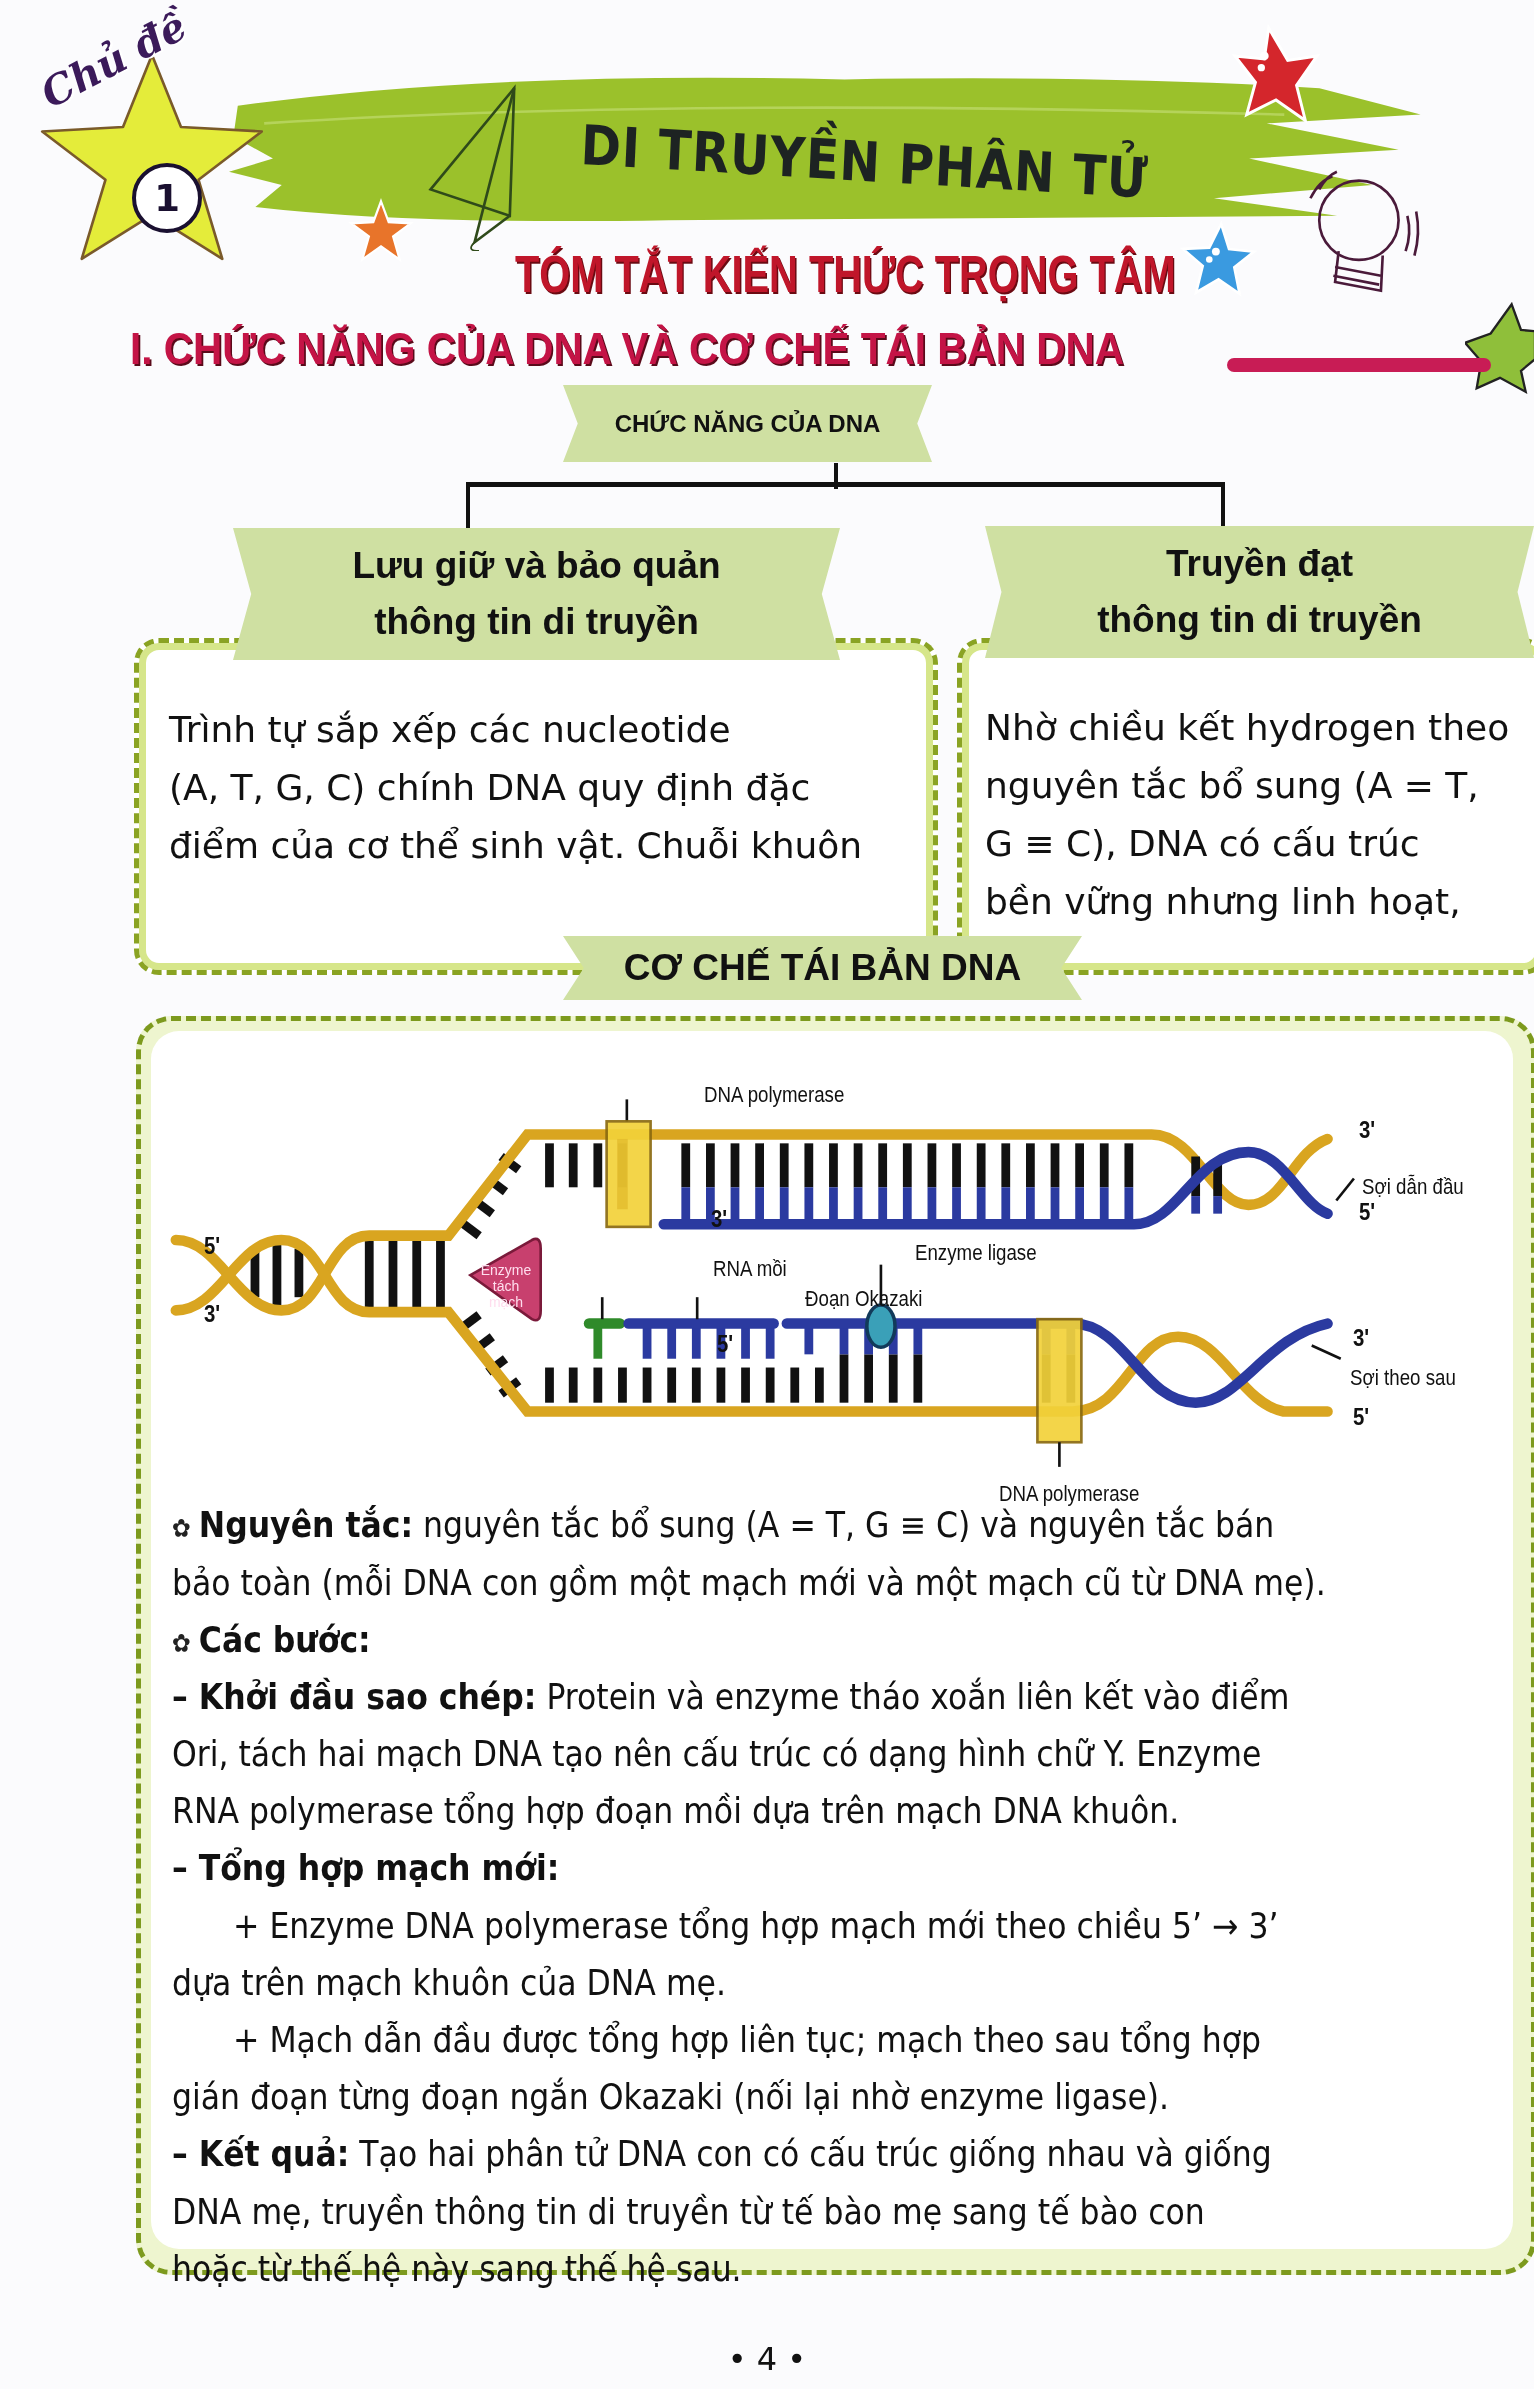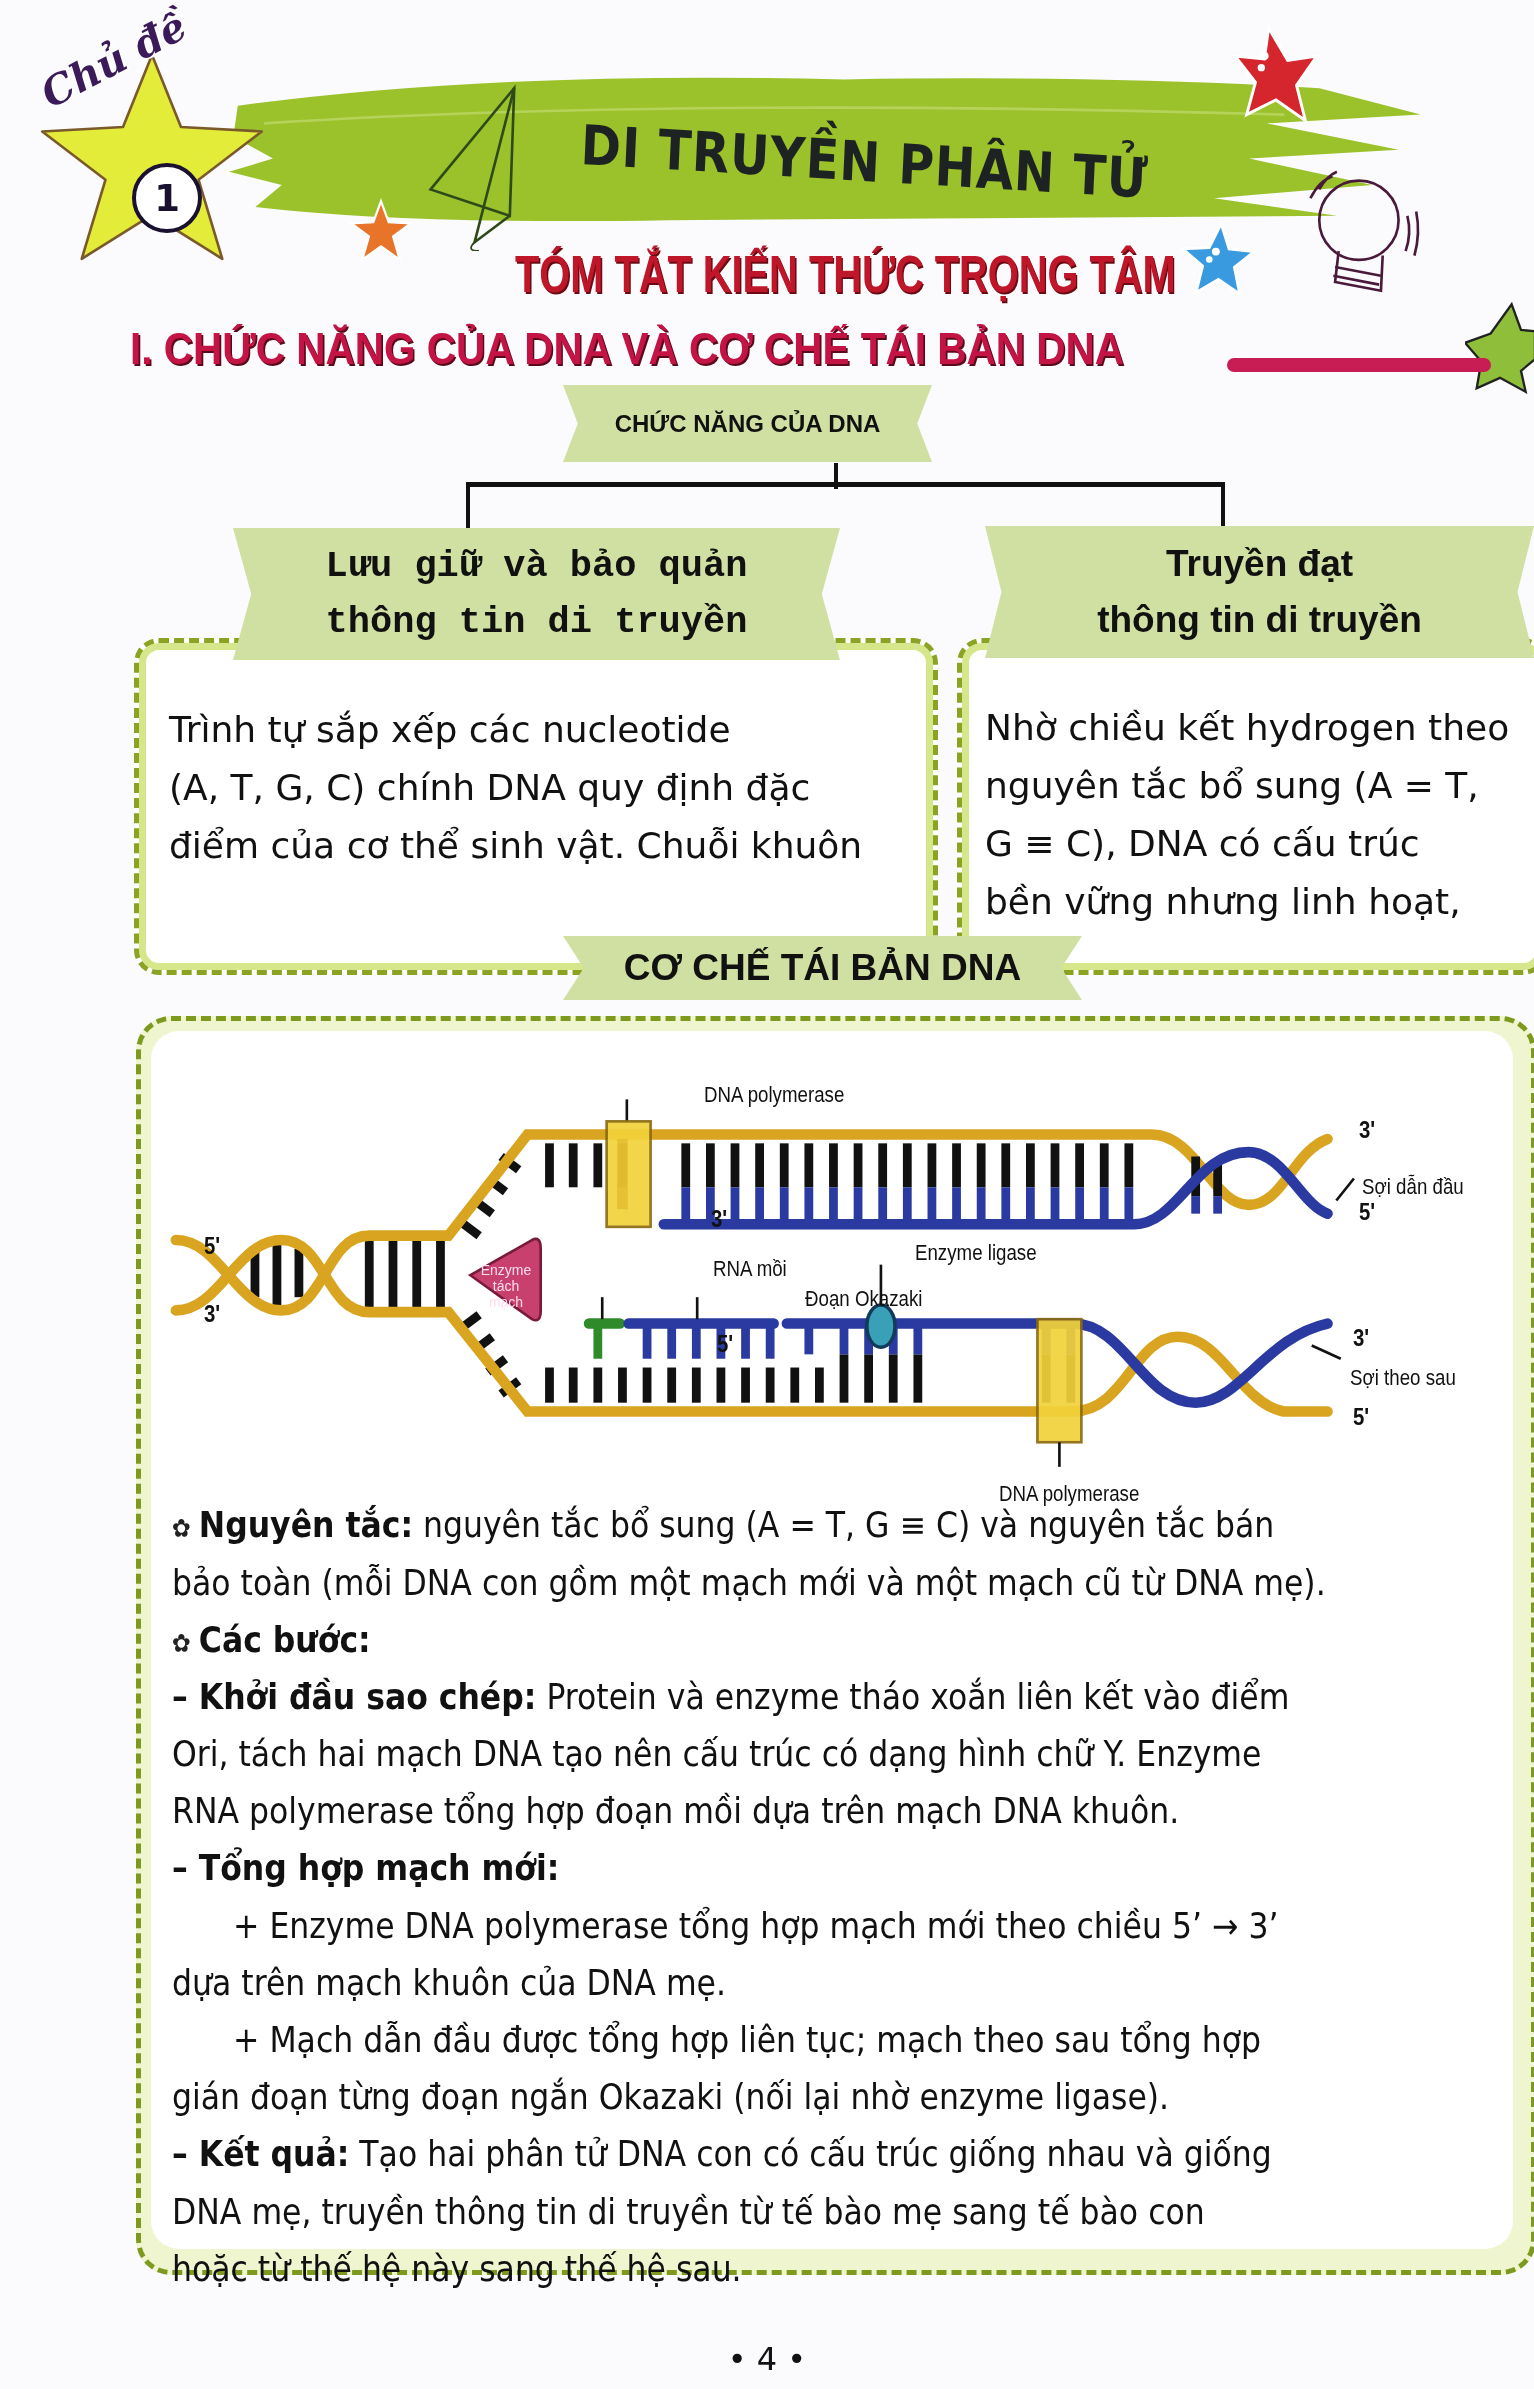--- a/index.html
+++ b/index.html
@@ -57,21 +57,20 @@
     display: flex; align-items: center; justify-content: center; text-align: center;
     font-family: "Liberation Sans", sans-serif; font-weight: bold; color: #111;
   }
   .banner-top {
     left: 563px; top: 385px; width: 369px; height: 77px; font-size: 24px;
     clip-path: polygon(0 0, 100% 0, 96% 50%, 100% 100%, 0 100%, 4% 50%);
   }
   .banner-left {
     left: 233px; top: 528px; width: 607px; height: 132px; font-size: 37px; line-height: 56px;
     clip-path: polygon(0 0, 100% 0, 97% 50%, 100% 100%, 0 100%, 3% 50%);
-    font-family: Liberation Mono, monospace;
   }
   .banner-right {
     left: 985px; top: 526px; width: 549px; height: 132px; font-size: 37px; line-height: 56px;
     clip-path: polygon(0 0, 100% 0, 97% 50%, 100% 100%, 0 100%, 3% 50%);
   }
   .tree-line { position: absolute; background: #111; }
 
   .dash-box {
     position: absolute; border: 5.3px dashed #8aa323; border-radius: 25px;
     background: #fff; box-shadow: 0 0 0 7px #d6e68a inset;

